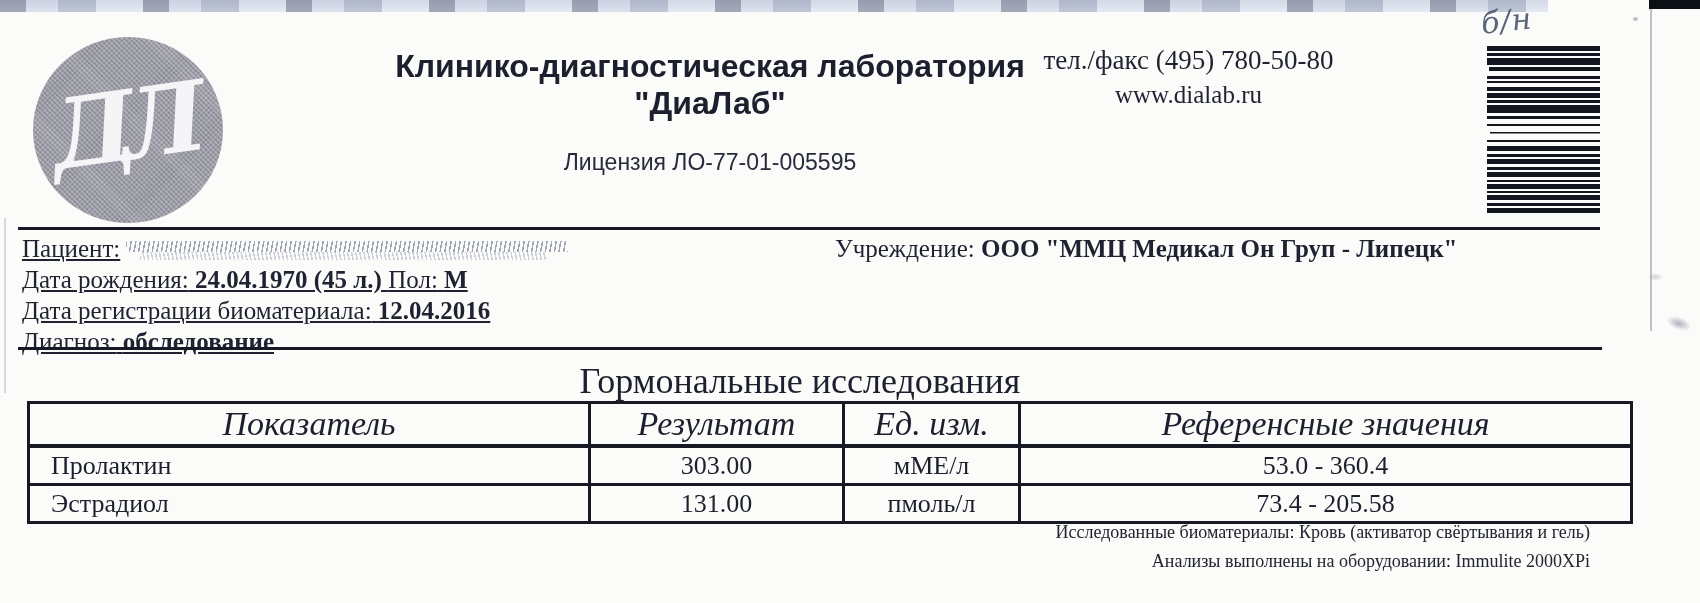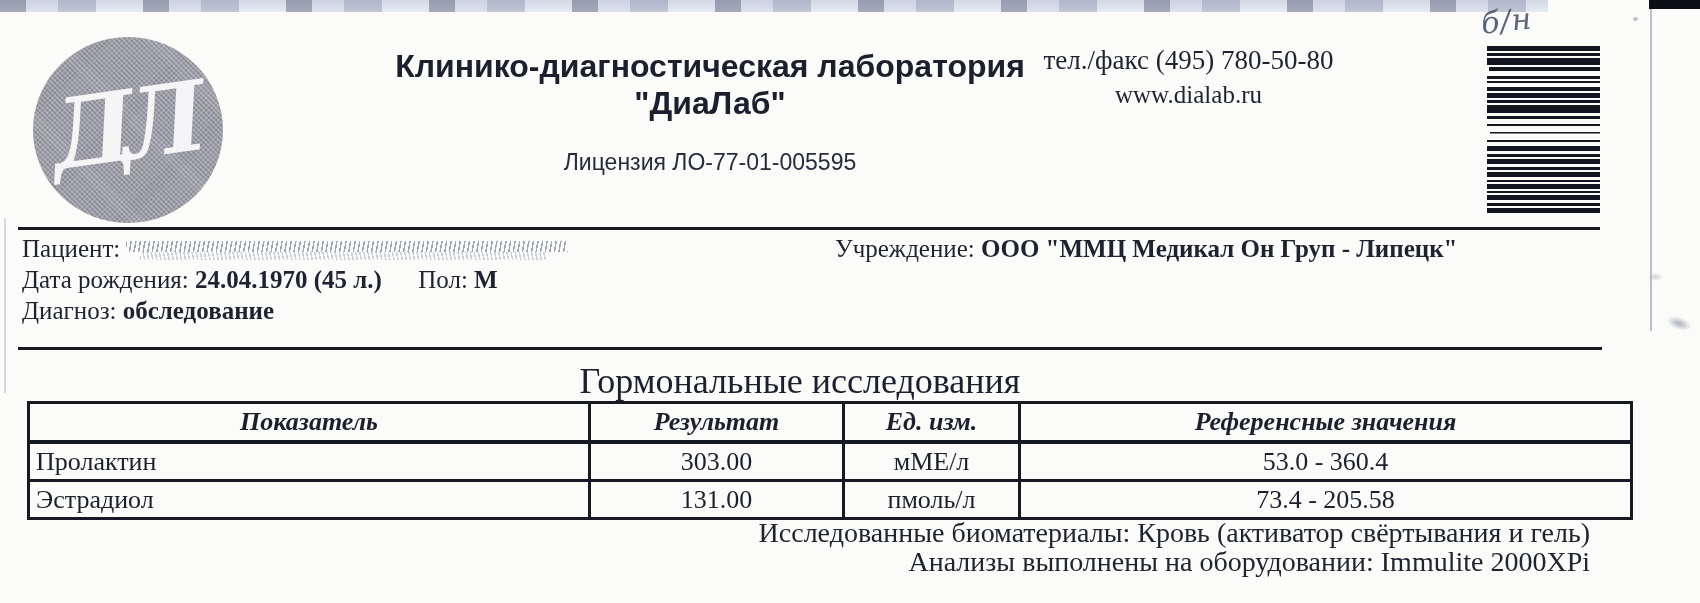--- a/index.html
+++ b/index.html
@@ -57,24 +57,24 @@
     margin-top:27px; white-space:nowrap;
   }
   .contact{position:absolute; left:956px; top:42px; width:465px; text-align:center;}
   .contact .phone{font-size:27px; line-height:36px; white-space:nowrap;}
   .contact .website{font-size:25px; line-height:34px; white-space:nowrap;}
   .barcode{position:absolute; left:1487px; top:45px; width:113px; height:168px;}
   
   .hr1{position:absolute; left:18px; top:227px; width:1582px; height:3px; background:#171a24;}
   .hr2{position:absolute; left:18px; top:347px; width:1584px; height:3px; background:#171a24;}
   
-  .patient-block{position:absolute; left:22px; top:233px; font-size:25px; line-height:31px;}
+  .patient-block{position:absolute; left:22px; top:233px; font-size:25px; line-height:31px;text-decoration:underline;}
   .inst-block{position:absolute; left:835px; top:233px; font-size:25px; line-height:31px;}
   .val{font-weight:bold;}
-  .sex-label{margin-left:30px;}
+  .sex-label{}
   .redaction{
     display:inline-block; width:442px; height:19px; margin-left:6px;
     vertical-align:-3px; border-radius:2px;
     background-image:
       repeating-linear-gradient(100deg, rgba(88,98,126,.55) 0 1.5px, rgba(0,0,0,0) 1.5px 4.5px),
       repeating-linear-gradient(78deg, rgba(120,130,156,.35) 0 1.5px, rgba(0,0,0,0) 1.5px 4px);
     background-size:100% 11px, 92% 9px;
     background-position:0 0, 14px 11px;
     background-repeat:no-repeat, no-repeat;
   }
@@ -83,29 +83,29 @@
     position:absolute; left:440px; top:360px; width:720px; text-align:center;
     font-size:36px; color:#1c1f2e; white-space:nowrap;
   }
   table.results{
     position:absolute; left:27px; top:401px; width:1603px;
     border-collapse:collapse; table-layout:fixed;
     font-size:26px; color:#1c1f2e;
   }
   table.results, table.results th, table.results td{border:3px solid #171a24;}
   table.results th{
-    font-style:italic; font-weight:bold; font-size:26px;
+    font-style:italic; font-weight:normal; font-size:34px;
     height:34px; text-align:center; border-bottom-width:4px;
   }
   table.results td{height:33px; text-align:center;}
-  table.results td.ind{text-align:left; padding-left:6px;}
+  table.results td.ind{text-align:left; padding-left:21px;}
   .col-ind{width:561px;} .col-res{width:254px;} .col-unit{width:176px;} .col-ref{width:612px;}
   .footnotes{
     position:absolute; left:600px; top:518px; width:990px;
-    text-align:right; font-size:28px; line-height:29px; color:#20242f;
+    text-align:right; font-size:18px; line-height:29px; color:#20242f;
     white-space:nowrap;
   }
 </style>
 </head>
 <body>
 
 <div class="page">
 
   <div class="noise-strip"></div>
   <div class="corner-mark"></div>
@@ -165,20 +165,24 @@
 
   <div class="patient-block">
     <div>
       <span>Пациент:</span><span class="redaction"></span>
     </div>
     <div>
       <span>Дата рождения:</span>
       <span class="val">24.04.1970 (45 л.)</span>
       <span class="sex-label">Пол:</span>
       <span class="val">М</span>
+    </div>
+    <div>
+      <span>Дата регистрации биоматериала:</span>
+      <span class="val">12.04.2016</span>
     </div>
     <div>
       <span>Диагноз:</span>
       <span class="val">обследование</span>
     </div>
   </div>
 
   <div class="inst-block">
     <div>
       <span>Учреждение:</span>

